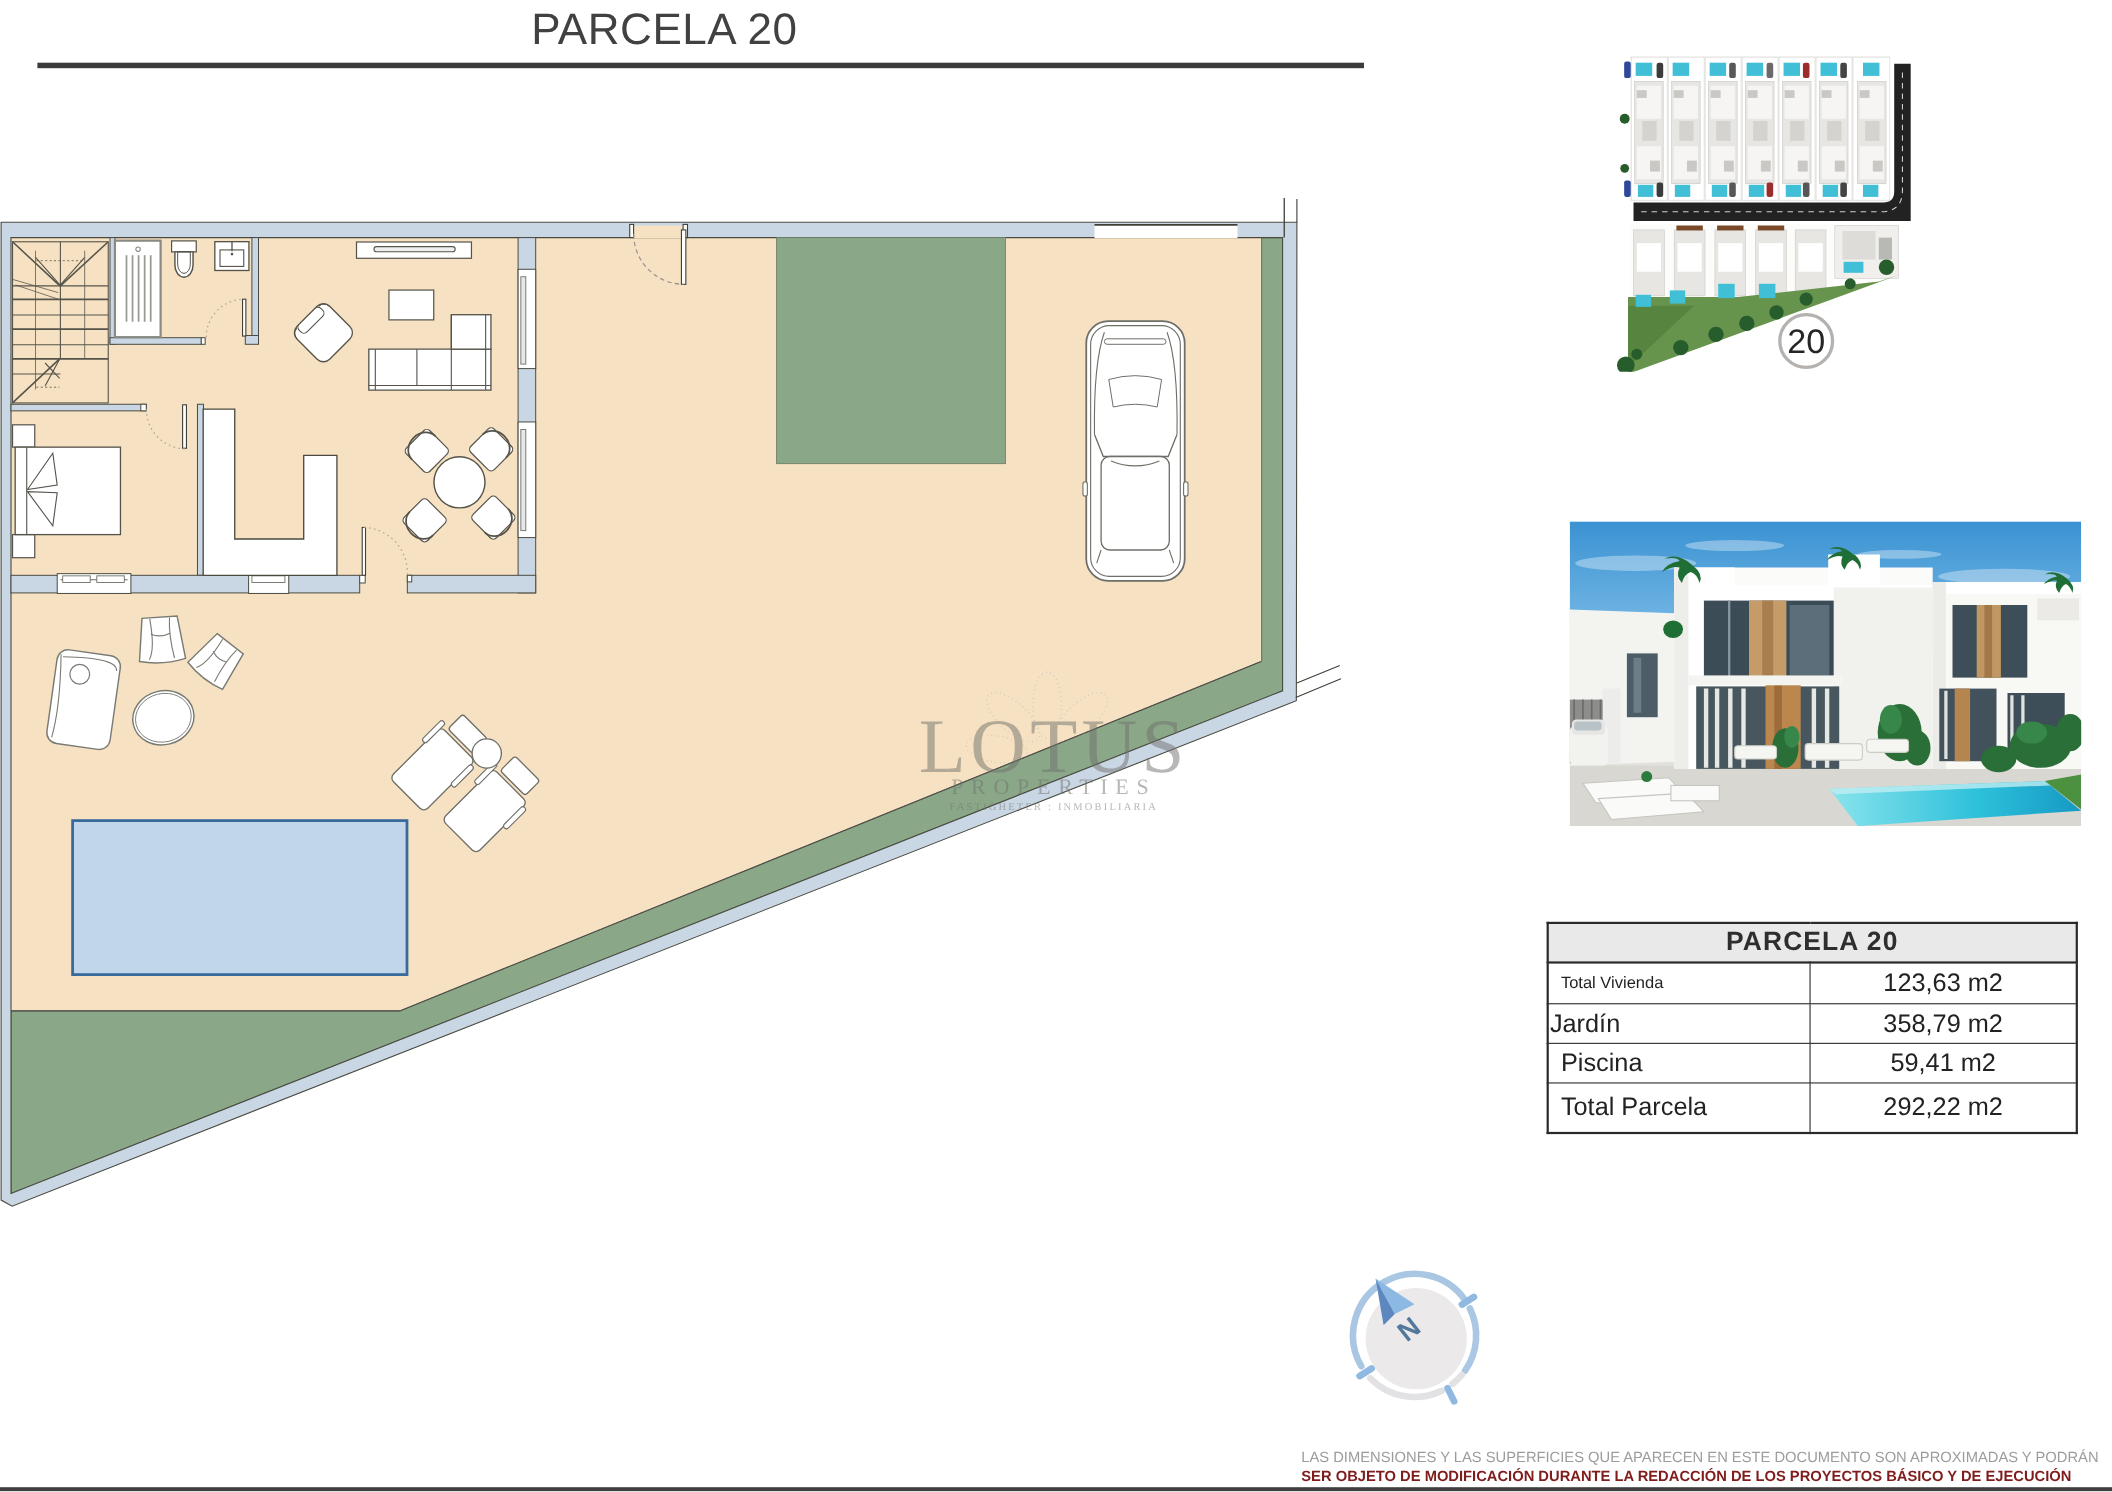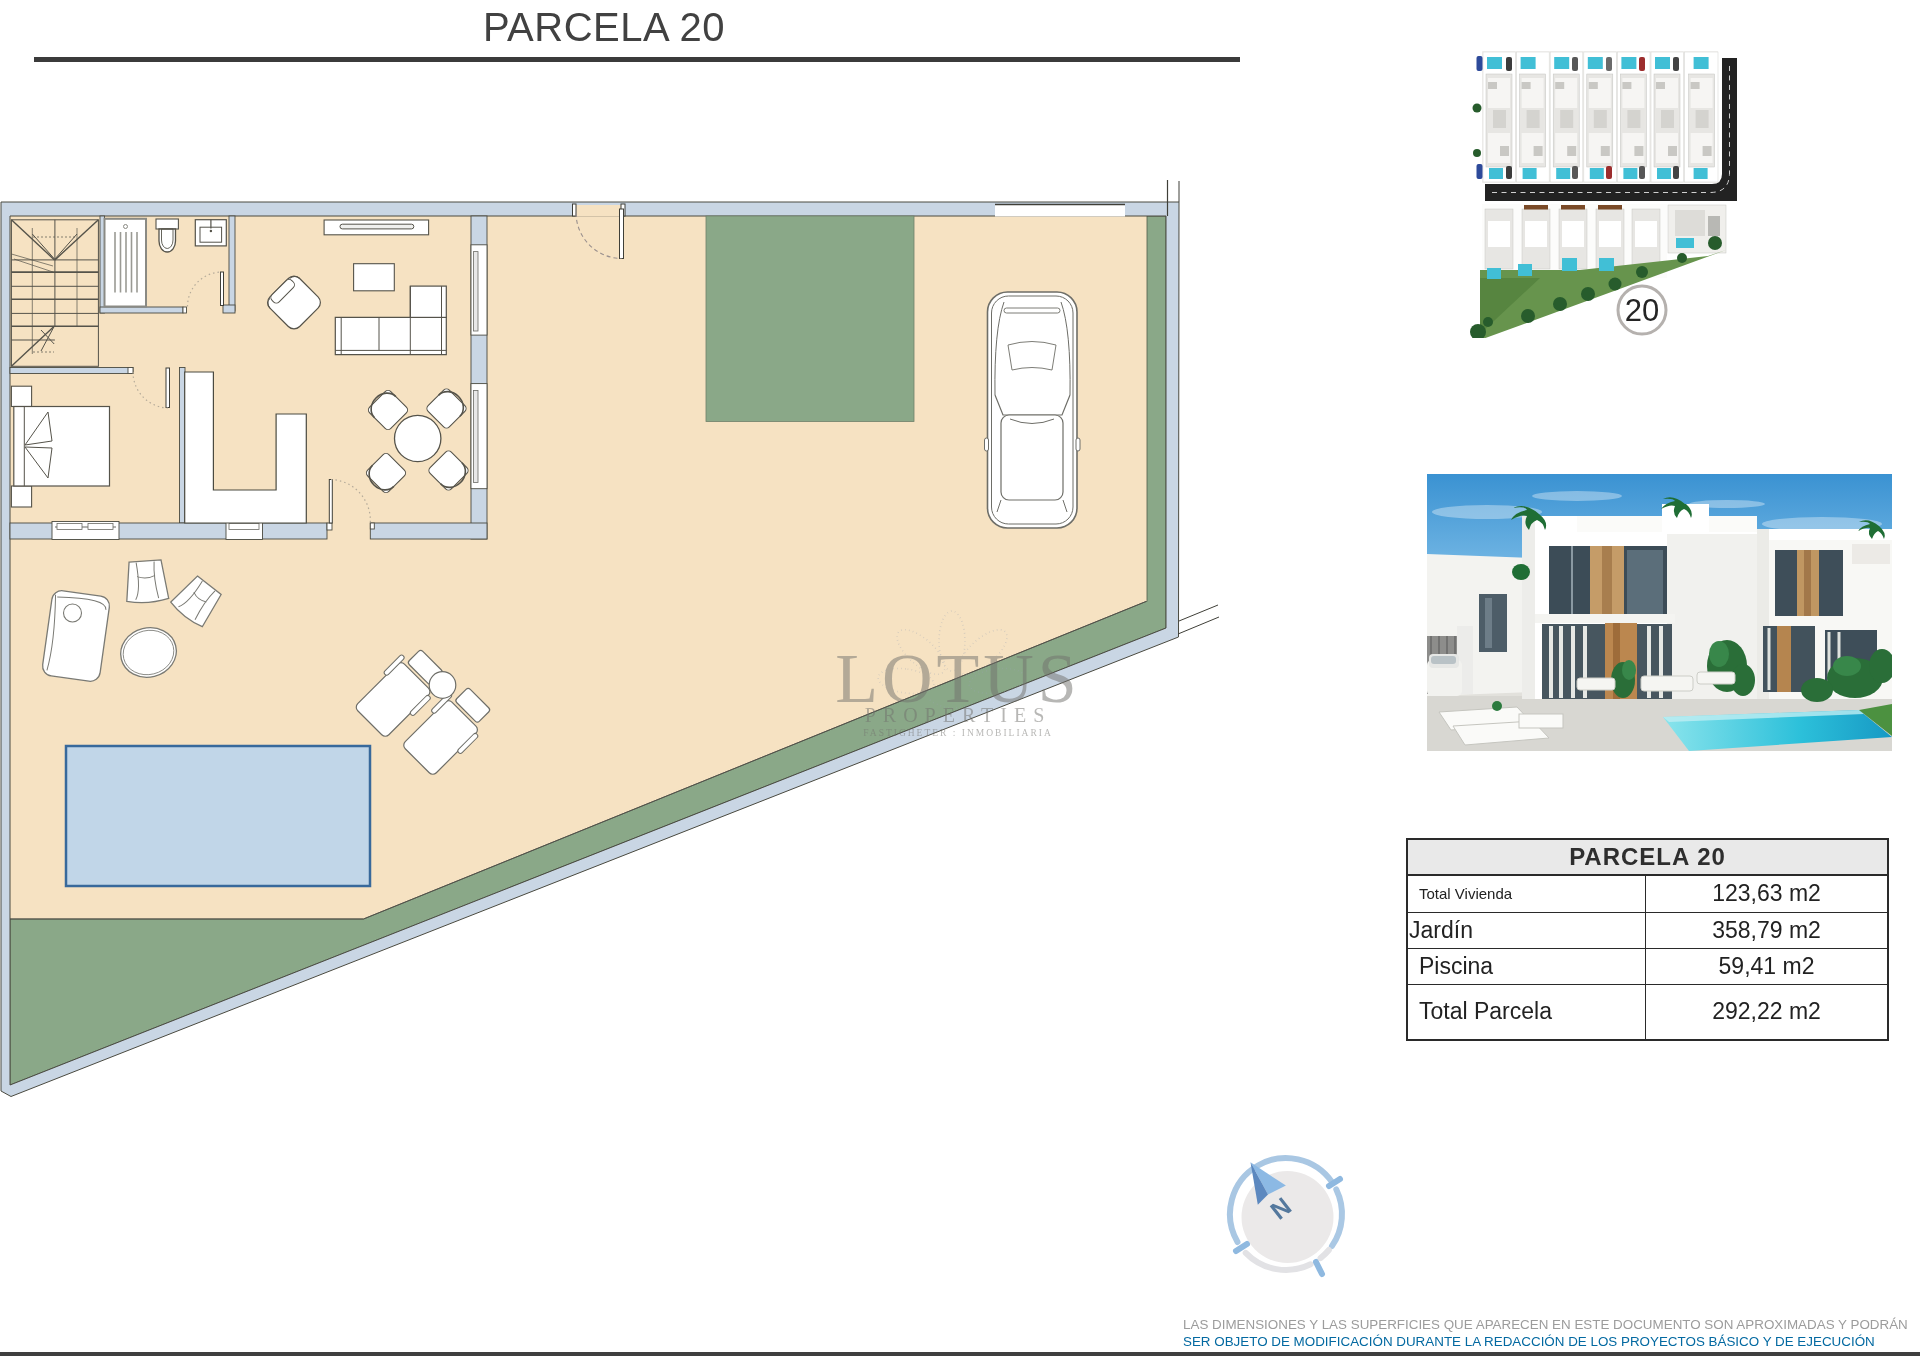--- a/index.html
+++ b/index.html
@@ -564,21 +564,21 @@
             <td style="border:1.5px solid #2a2a2a;text-align:center;font-size:23px;">123,63 m2</td>
           </tr>
 <tr style="height:36px">
             <td style="border:1.5px solid #2a2a2a;font-size:23px;padding-left:1px;">Jardín</td>
             <td style="border:1.5px solid #2a2a2a;text-align:center;font-size:23px;">358,79 m2</td>
           </tr>
 <tr style="height:36px">
             <td style="border:1.5px solid #2a2a2a;font-size:23px;padding-left:11px;margin-top:32px;">Piscina</td>
             <td style="border:1.5px solid #2a2a2a;text-align:center;font-size:23px;">59,41 m2</td>
           </tr>
-<tr style="height:56px">
+<tr style="height:46px">
             <td style="border:1.5px solid #2a2a2a;font-size:23px;padding-left:11px;">Total Parcela</td>
             <td style="border:1.5px solid #2a2a2a;text-align:center;font-size:23px;">292,22 m2</td>
           </tr>
 </tbody>
       </table>
 </div>
 
 <svg class="abs" style="left:1216px;top:1145px" width="150" height="150" viewBox="0 0 150 150">
 
 <circle cx="71.5" cy="72" r="46" fill="#ebe9e9"></circle>
@@ -597,16 +597,16 @@
 </g>
 
 <polygon points="34.5,17.3 69.9,40.6 52,49.5" fill="#8cb9e4"></polygon>
 <polygon points="34.5,17.3 52,49.5 41.8,59.8" fill="#5c88bf"></polygon>
 
 <text x="64.5" y="72" font-size="25" font-weight="bold" fill="#54789d" text-anchor="middle" transform="rotate(-38 64.5 63)" font-family="Liberation Sans, sans-serif">N</text>
 </svg>
 
 <div class="abs" style="left:1183px;top:1317px;font-size:13.4px;letter-spacing:0px;color:#9c9c9c;white-space:nowrap;">LAS DIMENSIONES Y LAS SUPERFICIES QUE APARECEN EN ESTE DOCUMENTO SON APROXIMADAS Y PODRÁN</div>
 
-<div class="abs" style="left:1183px;top:1334px;font-size:13.4px;letter-spacing:0px;color:#0369a1;white-space:nowrap;">SER OBJETO DE MODIFICACIÓN DURANTE LA REDACCIÓN DE LOS PROYECTOS BÁSICO Y DE EJECUCIÓN</div>
+<div class="abs" style="left:1183px;top:1334px;font-size:13.4px;letter-spacing:0px;color:#7f1d1d;white-space:nowrap;font-weight:bold;">SER OBJETO DE MODIFICACIÓN DURANTE LA REDACCIÓN DE LOS PROYECTOS BÁSICO Y DE EJECUCIÓN</div>
 
 <div class="abs" style="left:0;top:1352px;width:1920px;height:4px;background:#3f3f3f"></div>
 </div>
 
 </body></html>

